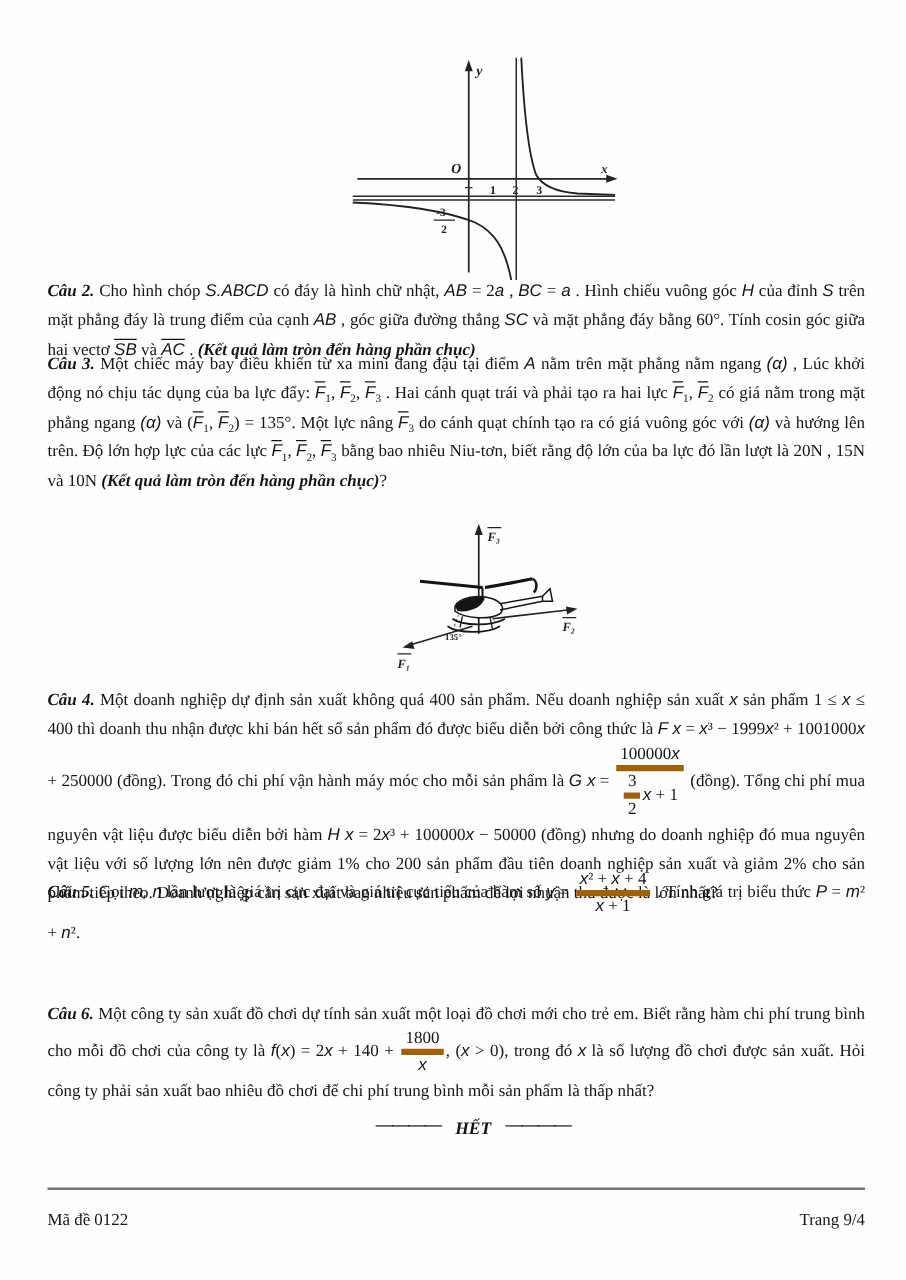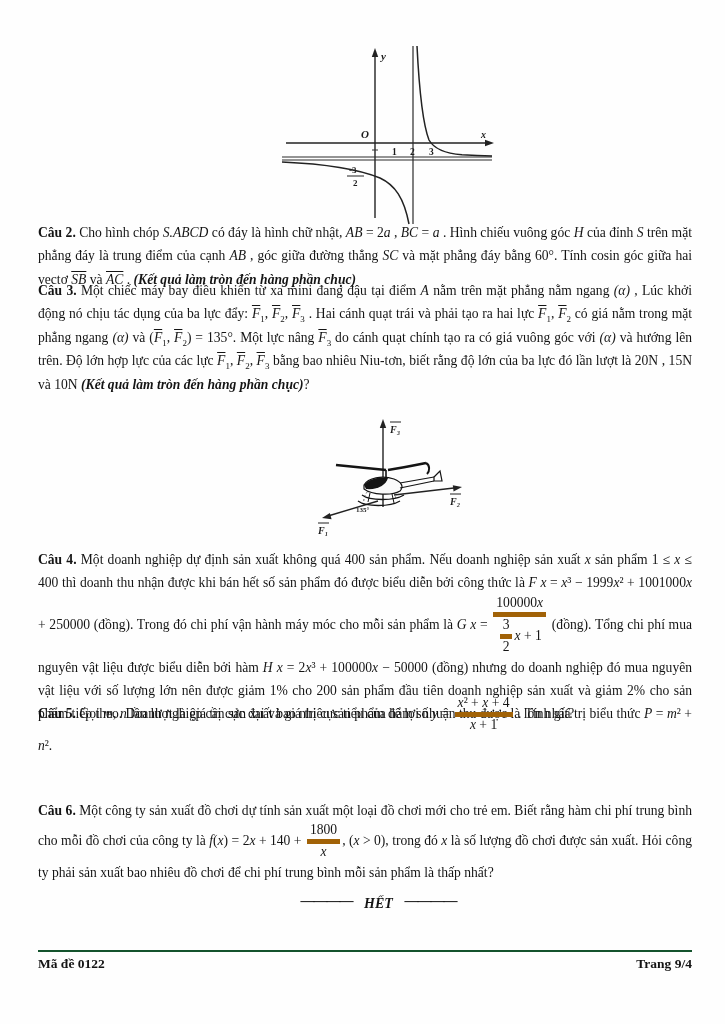--- a/index.html
+++ b/index.html
@@ -13,23 +13,23 @@
   }
   .page{position:absolute;inset:0;background:#fefefe;}
   .q{
     position:absolute;
     left:38px;width:654px;
     margin:0;
     font-size:13.6px;
     line-height:1.72;
     text-align:justify;
   }
-  .q b{font-weight:bold;}
+  .q b{font-weight:bold;font-style:italic;}
   .bi{font-style:italic;}
-  .m{font-style:italic;font-family:Liberation Serif, serif;}
+  .m{font-style:italic;font-family:Liberation Sans, sans-serif;}
   .ov{text-decoration:overline;}
   sub{font-size:9px;line-height:0;}
   .frac{
     display:inline-block;
     vertical-align:middle;
     text-align:center;
     margin:0 2px;
     line-height:1.25;
   }
   .frac > .num{display:block;border-bottom:5px solid #a16207;padding:0 3px;}
@@ -37,25 +37,24 @@
   .fig{position:absolute;}
   svg text{font-family:"Liberation Serif", serif;fill:#1c1c1c;}
   .end-marker{
     position:absolute;left:16px;width:725px;top:896px;
     text-align:center;font-size:14px;
   }
   .end-marker .dash{font-weight:bold;letter-spacing:-1px;position:relative;top:-3px;}
   .end-marker .end-label{font-weight:bold;font-style:italic;padding:0 8px;}
   .footer{
     position:absolute;left:38px;width:654px;top:950px;
-    border-top:2px solid #14532d;
+    border-top:2px solid #737373;
     display:flex;justify-content:space-between;
-    padding-top:4px;
+    padding-top:16px;
     font-size:13.5px;
-    font-weight:bold;
   }
 </style>
 </head>
 <body>
 
 <div class="page">
 
   <div class="fig" style="left:282px;top:46px;">
     <svg width="220" height="180" viewBox="0 0 220 180">
 

